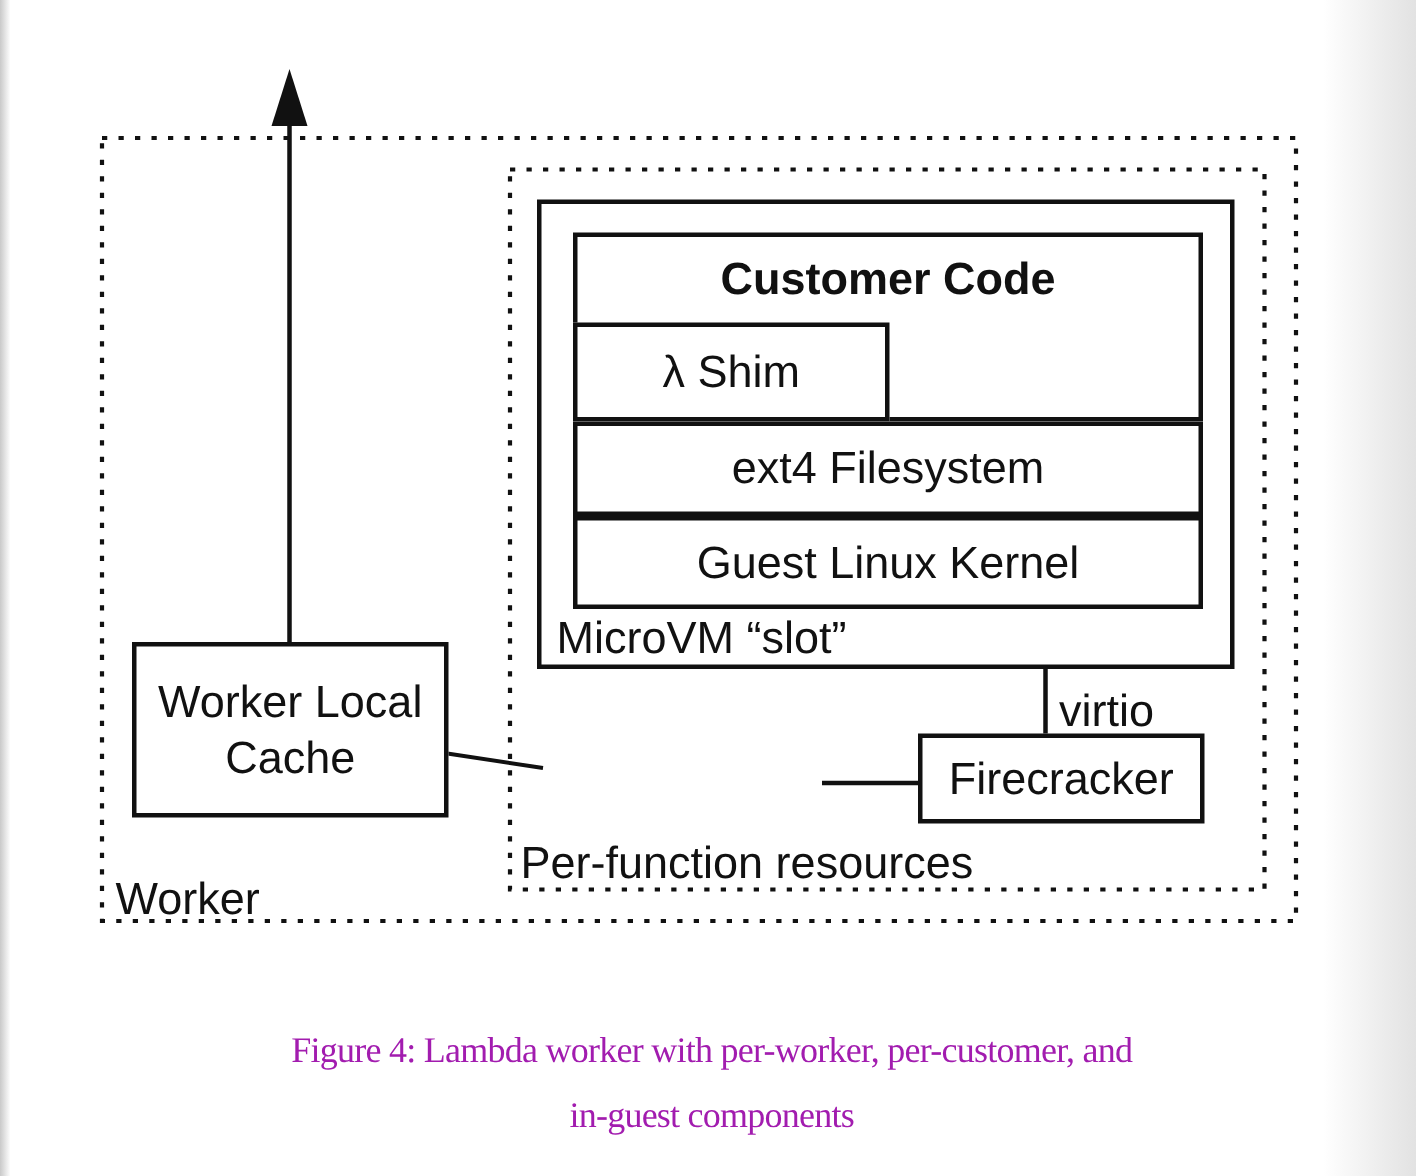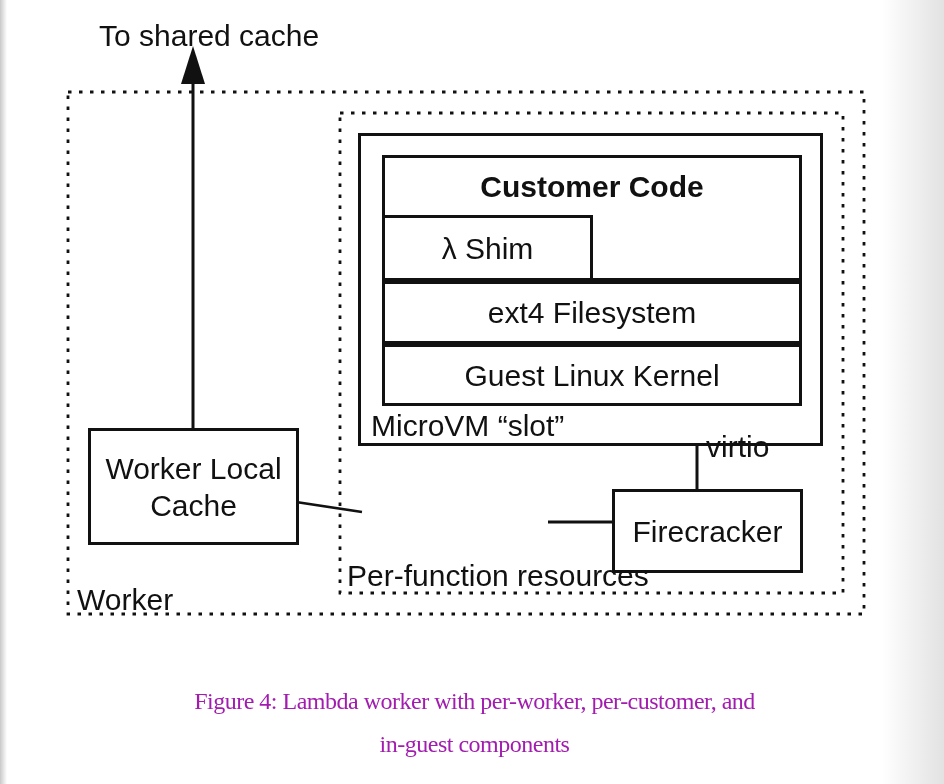--- a/index.html
+++ b/index.html
@@ -64,38 +64,38 @@
     width: 211px; height: 117px;
     line-height: 37px;
     padding: 0 2px;
   }
   .box--agent {
     left: 360px; top: 490px;
     width: 191px; height: 63px;
   }
   .box--fire {
     left: 612px; top: 489px;
-    width: 191px; height: 84px;
+    width: 191px; height: 60px;
   }
   .microvm-label {
     position: absolute;
     left: 10px; bottom: 0;
     font-size: 30px;
     line-height: 34px;
     white-space: nowrap;
   }
   .float-label {
     position: absolute;
     font-size: 30px;
     line-height: 34px;
     white-space: nowrap;
     color: #111111;
   }
   .label--shared-cache { left: 99px; top: 19px; }
-  .label--virtio       { left: 706px; top: 430px; }
+  .label--virtio       { left: 706px; top: 458px; }
   .label--perfn        { left: 347px; top: 559px; }
   .label--worker       { left: 77px;  top: 583px; }
   .caption {
     position: absolute;
     left: 12px; top: 680px;
     width: 925px;
     font-family: "Liberation Serif", "DejaVu Serif", serif;
     font-size: 24px;
     line-height: 43px;
     letter-spacing: -0.5px;
@@ -131,21 +131,20 @@
     <line x1="193" y1="64" x2="193" y2="429" stroke="#111111" stroke-width="3"></line>
     <polygon points="193,46 181,84 205,84" fill="#111111"></polygon>
 
     <line x1="296" y1="502" x2="362" y2="512" stroke="#111111" stroke-width="2.6"></line>
 
     <line x1="548" y1="522" x2="614" y2="522" stroke="#111111" stroke-width="3"></line>
 
     <line x1="697" y1="445" x2="697" y2="492" stroke="#111111" stroke-width="3"></line>
   </svg>
 
-  <div class="float-label label--shared-cache">To shared cache</div>
 
   <div class="box box--microvm">
     <div class="microvm-label">MicroVM “slot”</div>
   </div>
 
   <div class="box box--customer">
     <span class="layer-label">Customer Code</span>
     <div class="box box--shim">
       <span>λ Shim</span>
     </div>

